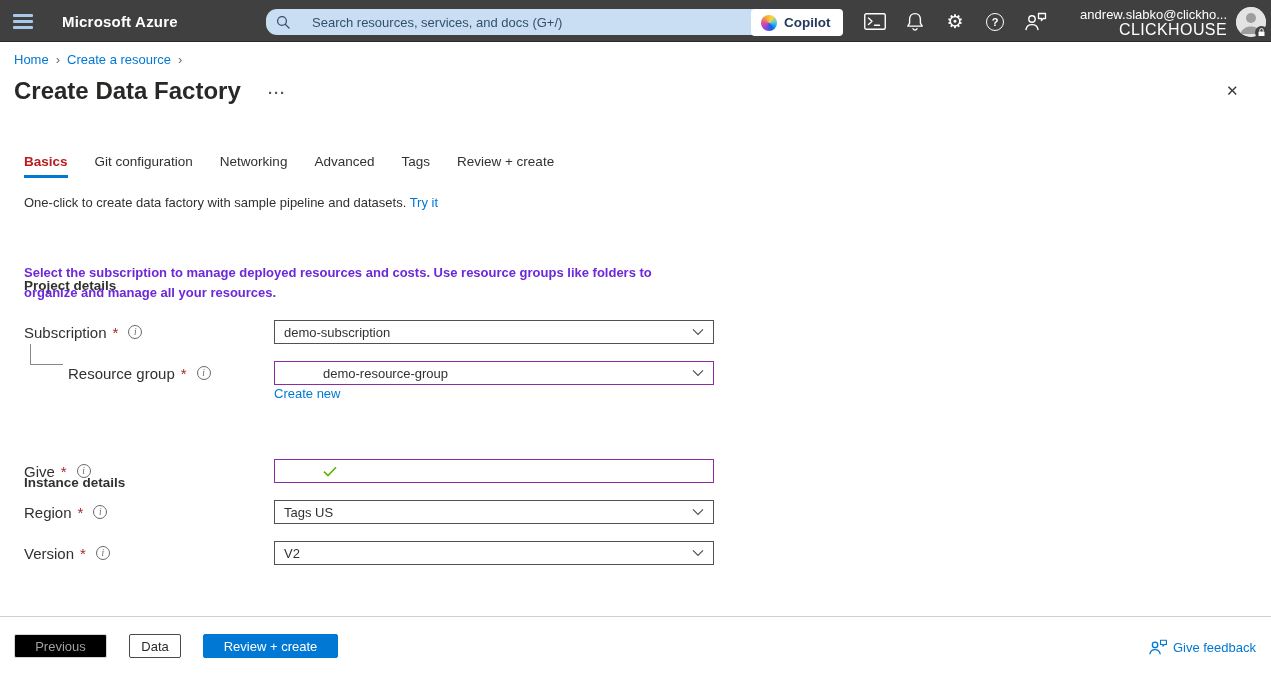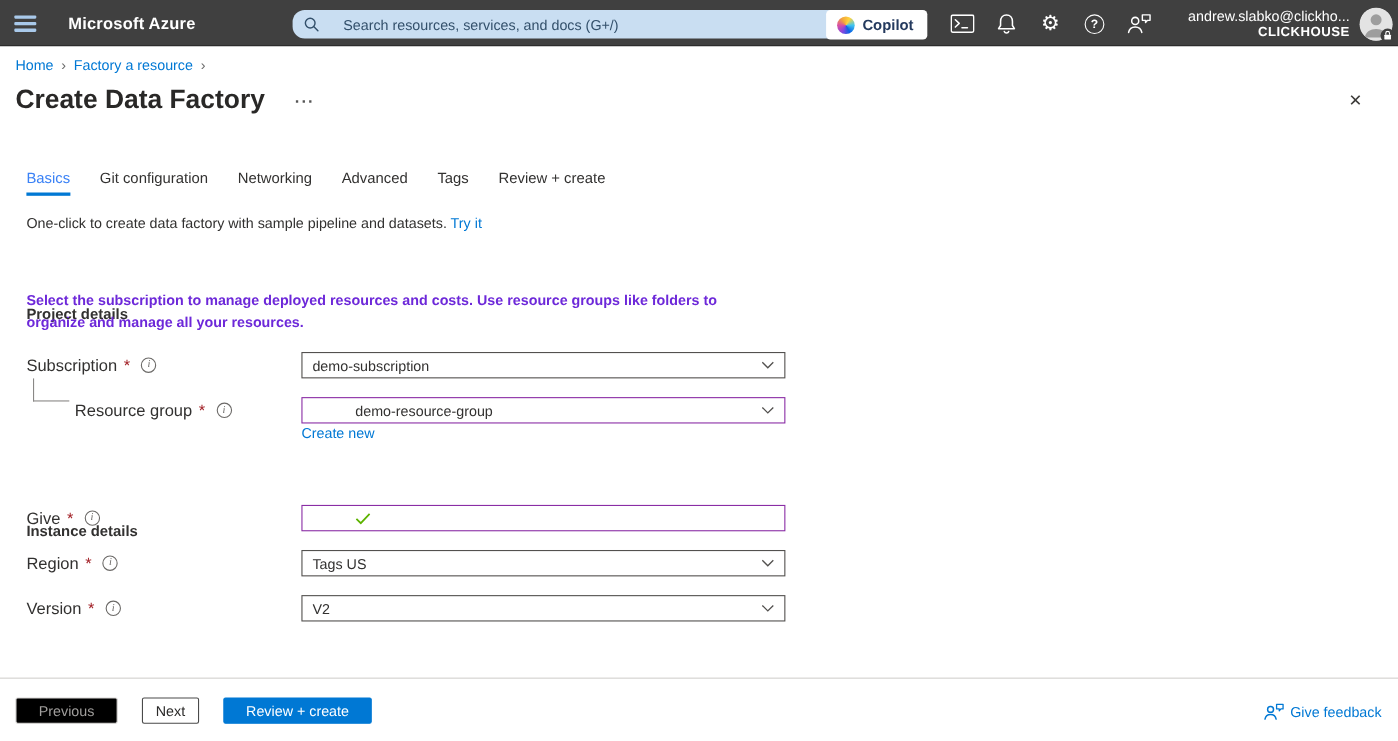--- a/index.html
+++ b/index.html
@@ -27,21 +27,21 @@
   .copilot-text { font-size:13.5px; font-weight:700; color:#243a5e; }
   .topbar-icons { position:absolute; left:855px; top:0; height:39px; display:flex; }
   .tb-btn { width:40px; height:39px; background:none; border:none; display:flex; align-items:center;
     justify-content:center; cursor:pointer; }
   .gear-glyph { color:#fff; font-size:19px; font-family:"DejaVu Sans",sans-serif; line-height:1; }
   .help-circle { width:18px; height:18px; border:1.5px solid #fff; border-radius:50%; color:#fff;
     font-size:11px; font-weight:700; display:flex; align-items:center; justify-content:center; }
   .help-circle::before { content:"?"; }
   .account { position:absolute; right:44px; top:4px; text-align:right; color:#fff; cursor:pointer; }
   .account .email { font-size:13px; line-height:17px; }
-  .account .tenant { font-size:12px; font-weight:700; letter-spacing:.4px; line-height:13px; }
+  .account .tenant { font-size:16px; font-weight:400; letter-spacing:.4px; line-height:13px; }
   .avatar { position:absolute; right:5px; top:5px; width:30px; height:30px; border-radius:50%;
     overflow:visible; cursor:pointer; }
   .avatar .photo { width:30px; height:30px; border-radius:50%; overflow:hidden; background:#e3e3e3; }
   .avatar .badge { position:absolute; right:-2px; bottom:-2px; width:13px; height:13px; border-radius:50%;
     background:#3f3f3f; display:flex; align-items:center; justify-content:center; }
 
   
   .breadcrumb { position:absolute; left:14px; top:52px; display:flex; align-items:center; gap:7px; font-size:13px; }
   .breadcrumb a { color:#0078d4; text-decoration:none; cursor:pointer; }
   .crumb-sep { color:#6b6b6b; font-size:13px; }
@@ -50,21 +50,21 @@
   .more-btn { position:absolute; left:268px; top:84px; background:none; border:none; color:#565656;
     font-size:15px; font-weight:700; letter-spacing:1px; cursor:pointer; }
   .more-btn::before { content:"\00B7\00B7\00B7"; }
   .close-btn { position:absolute; left:1226px; top:82px; background:none; border:none; color:#3c3b39;
     font-size:15px; cursor:pointer; }
   .close-btn::before { content:"\2715"; }
 
   
   .tabs { position:absolute; left:24px; top:154px; display:flex; gap:27px; font-size:13.5px; }
   .tab { padding-bottom:6px; border-bottom:3px solid transparent; color:#323130; cursor:pointer; }
-  .tab.active { font-weight:400; color:#3b82f6; border-bottom-color:#0078d4; }
+  .tab.active { font-weight:700; color:#b91c1c; border-bottom-color:#0078d4; }
 
   .notice { position:absolute; left:24px; top:195px; font-size:13px; color:#323130; }
   .link { color:#0078d4; text-decoration:none; cursor:pointer; }
 
   .sec-heading { position:absolute; left:24px; font-size:13.5px; font-weight:700; color:#323130;margin-top:44px; }
   .desc { position:absolute; left:24px; top:263px; width:660px; font-size:13px; line-height:19.5px; color:#6d28d9;font-weight:bold; }
 
   
   .row-label { position:absolute; height:24px; display:flex; align-items:center; gap:5px; font-size:15px; color:#323130; }
   .req { color:#a4262c; margin-left:1px; }
@@ -161,21 +161,21 @@
           <rect x="0.5" y="3.5" width="6" height="4.5" rx="0.6" fill="#fff"></rect>
           <path d="M1.8 3.5V2.2a1.7 1.7 0 013.4 0v1.3" fill="none" stroke="#fff" stroke-width="1"></path>
         </svg>
       </span>
     </div>
   </header>
 
   <nav class="breadcrumb">
     <a>Home</a>
     <span class="crumb-sep"></span>
-    <a>Factory a resource</a>
+    <a>Create a resource</a>
     <span class="crumb-sep"></span>
   </nav>
 
   <h1 class="page-title">Create Data Factory</h1>
   <button class="more-btn"></button>
   <button class="close-btn"></button>
 
   <div class="tabs">
     <div class="tab active">Basics</div>
     <div class="tab">Git configuration</div>
@@ -252,21 +252,21 @@
   </div>
   <div class="control" style="top:541px">
     <span class="val">V2</span>
     <svg width="12" height="8" viewBox="0 0 12 8">
       <path d="M1 1.4l5 5 5-5" fill="none" stroke="#53514f" stroke-width="1.2"></path>
     </svg>
   </div>
 
   <footer class="footer">
     <button class="btn btn-prev" disabled="">Previous</button>
-    <button class="btn btn-next">Next</button>
+    <button class="btn btn-next">Data</button>
     <button class="btn btn-review">Review + create</button>
     <a class="feedback-link">
       <svg width="20" height="16" viewBox="0 0 23 19">
         <circle cx="8" cy="7" r="3.2" fill="none" stroke="#0078d4" stroke-width="1.6"></circle>
         <path d="M2 17.5c.6-3.2 2.9-4.9 6-4.9s5.4 1.7 6 4.9" fill="none" stroke="#0078d4" stroke-width="1.6" stroke-linecap="round"></path>
         <path d="M14.5 1.5h7v5h-2.3l-1.8 2V6.5h-2.9z" fill="none" stroke="#0078d4" stroke-width="1.4" stroke-linejoin="round"></path>
       </svg>
       <span>Give feedback</span>
     </a>
   </footer>

